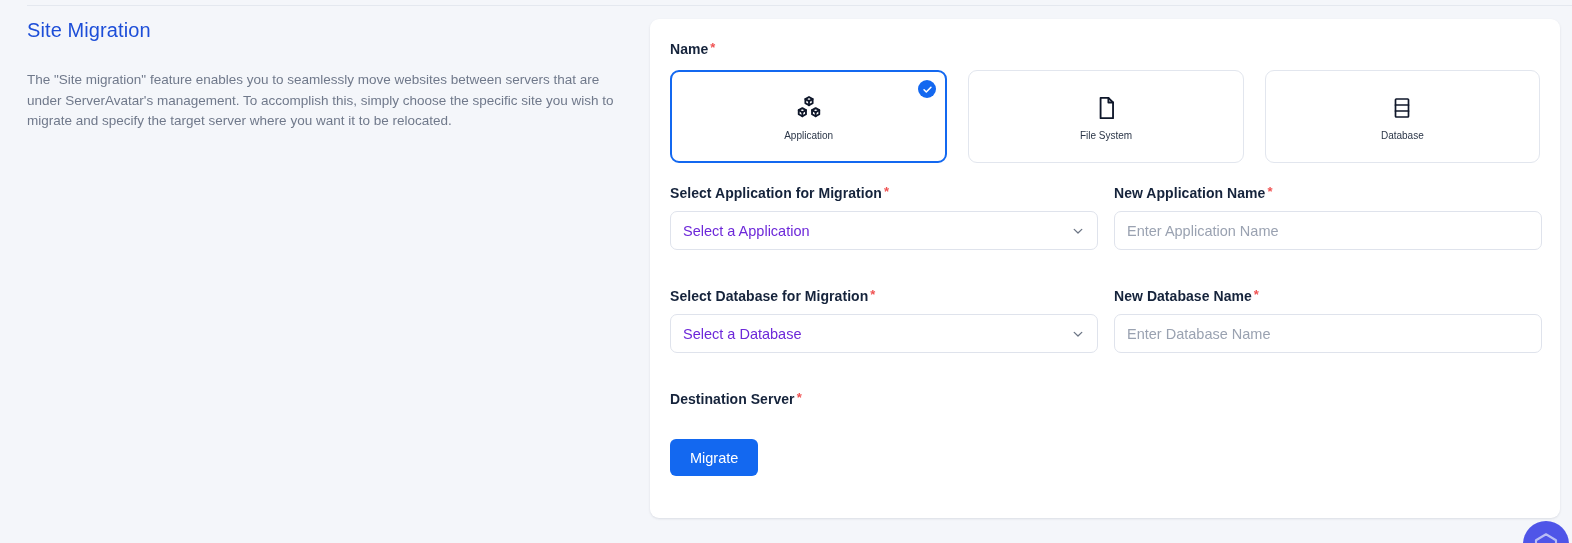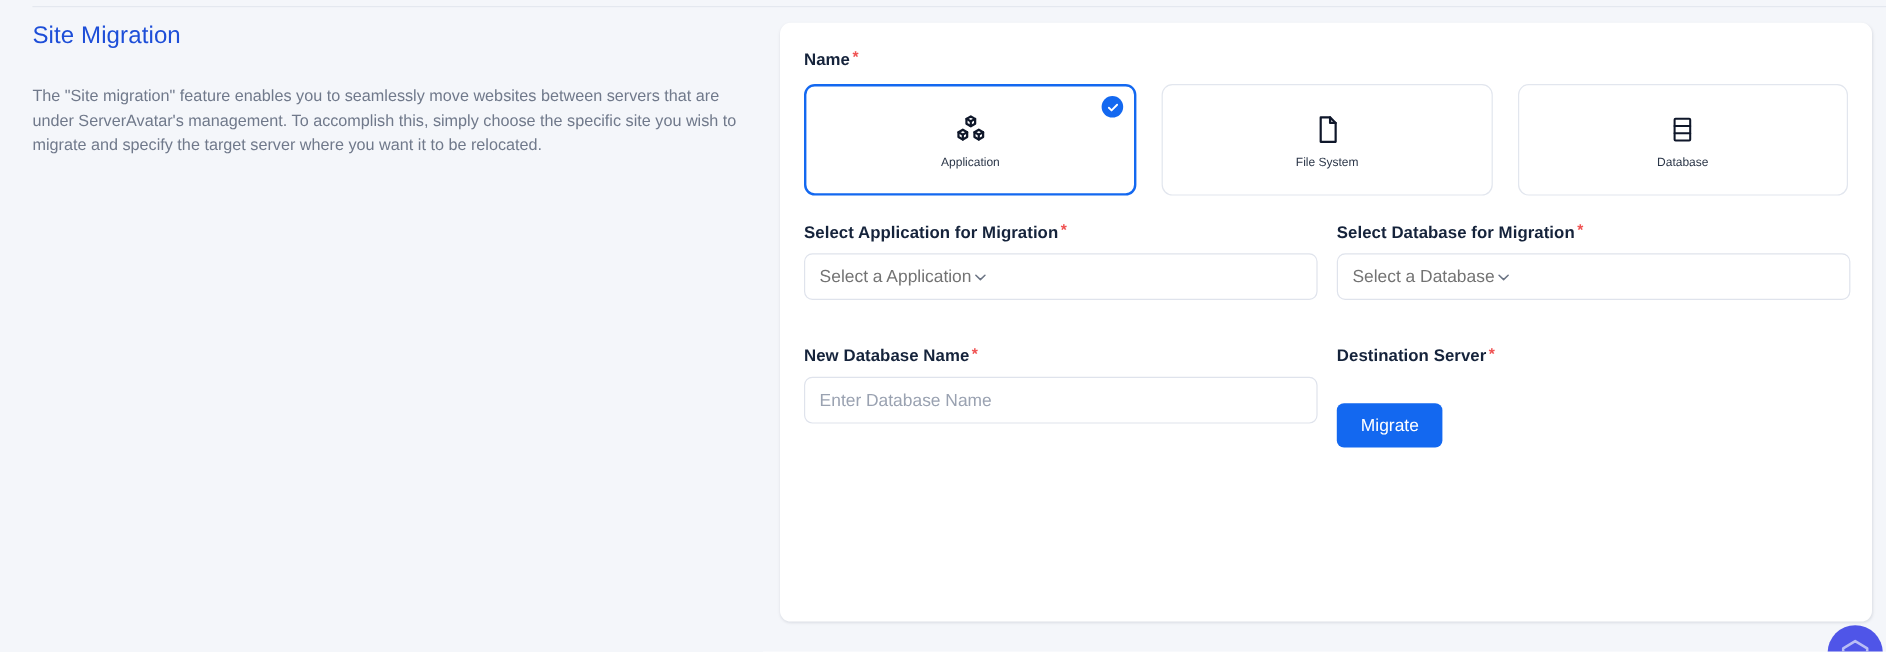--- a/index.html
+++ b/index.html
@@ -154,21 +154,22 @@
     border: 1px solid #dfe3ec;
     border-radius: 7px;
     background: #fff;
     display: flex;
     align-items: center;
     padding: 0 12px;
     font-size: 14.5px;
   }
 
   .control.select {
-    color: #737373;
+    justify-content: space-between;
+    color: #6d28d9;
     cursor: pointer;
   }
 
   .control.select .chev {
     color: #6b7484;
     display: flex;
     align-items: center;
   }
 
   .control.textinput {
@@ -290,20 +291,28 @@
         <div class="control select">
           <span>Select a Application</span>
           <span class="chev">
             <svg width="14" height="14" viewBox="0 0 24 24" fill="none" stroke="currentColor" stroke-width="2.2" stroke-linecap="round" stroke-linejoin="round">
                 <path d="M5.5 9.2 12 15.4l6.5-6.2"></path>
               </svg>
           </span>
         </div>
       </div>
 
+      <div class="form-cell">
+        <span class="field-label">
+          <span>New Application Name</span><span class="req">*</span>
+        </span>
+        <div class="control textinput">
+          <input type="text" placeholder="Enter Application Name" style="">
+        </div>
+      </div>
 
       <div class="form-cell">
         <span class="field-label">
           <span>Select Database for Migration</span><span class="req">*</span>
         </span>
         <div class="control select">
           <span>Select a Database</span>
           <span class="chev">
             <svg width="14" height="14" viewBox="0 0 24 24" fill="none" stroke="currentColor" stroke-width="2.2" stroke-linecap="round" stroke-linejoin="round">
                 <path d="M5.5 9.2 12 15.4l6.5-6.2"></path>

